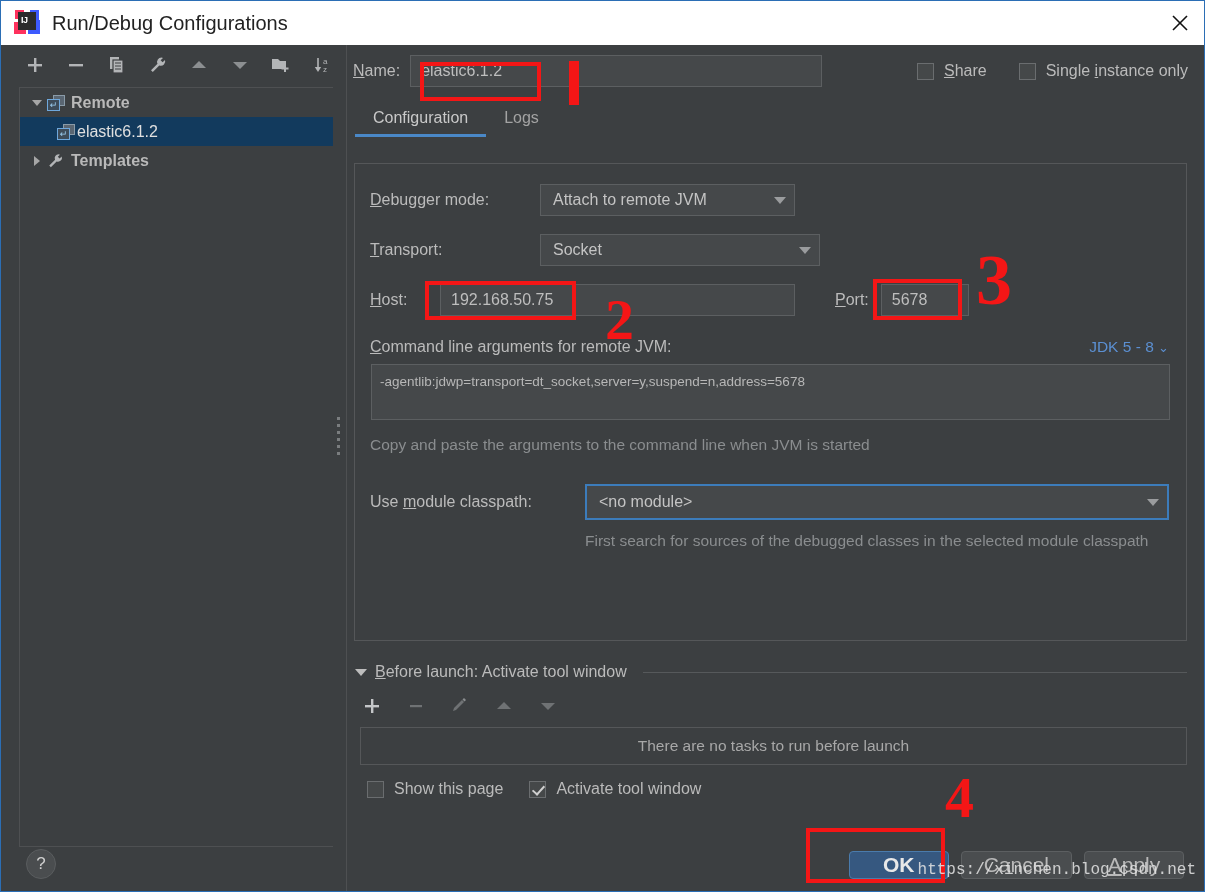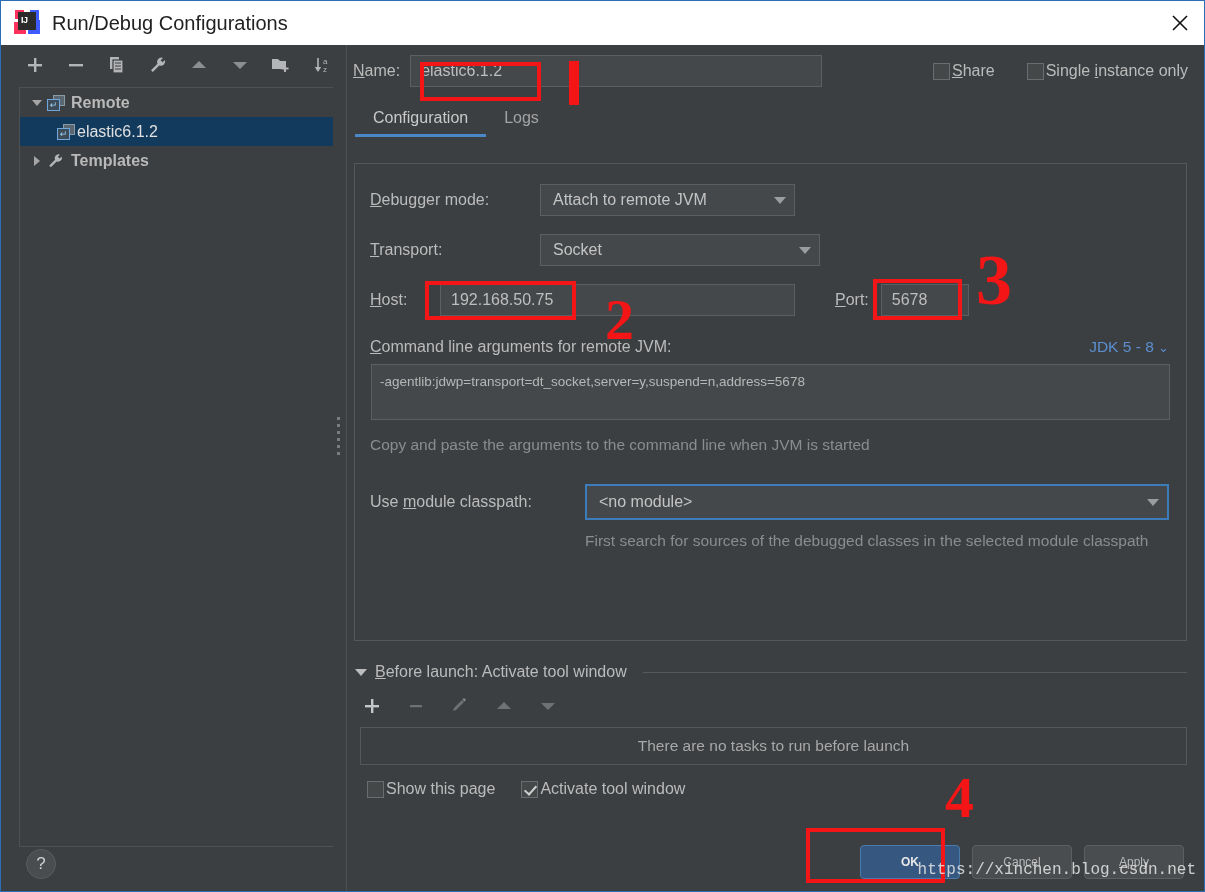--- a/index.html
+++ b/index.html
@@ -192,21 +192,21 @@
     font-family: "Liberation Sans", sans-serif;
     outline: none;
   }
   .share-area {
     margin-left: auto;
     display: flex;
     align-items: center;
     gap: 32px;
     padding-right: 16px;
   }
-  .cb-wrap { display:flex; align-items:center; gap:2px; cursor:pointer; font-size:16px; color:#bbbbbb;}
+  .cb-wrap { display:flex; align-items:center; gap:10px; cursor:pointer; font-size:16px; color:#bbbbbb;}
   .cbox {
     width: 17px; height: 17px;
     border: 1px solid #6a6d6f;
     background: #454849;
     box-sizing: border-box;
     position: relative;
     flex: none;
   }
   .cbox.checked::after {
     content: "";
@@ -343,24 +343,24 @@
   }
 
   
   .dlg-buttons {
     position: absolute;
     right: 20px; bottom: 12px;
     display: flex; align-items: center; gap: 12px;
   }
   .btn {
     min-width: 100px;
-    height: 34px;
+    height: 28px;
     border-radius: 4px;
     display: flex; align-items: center; justify-content: center;
-    font-size: 12px;
+    font-size: 21px;
     cursor: pointer;
     box-sizing: border-box;
     padding: 0 22px;
   }
   .btn.primary {
     background: #365880;
     border: 1px solid #4a7bac;
     color: #e8e8e8;
     font-weight: bold;
   }

